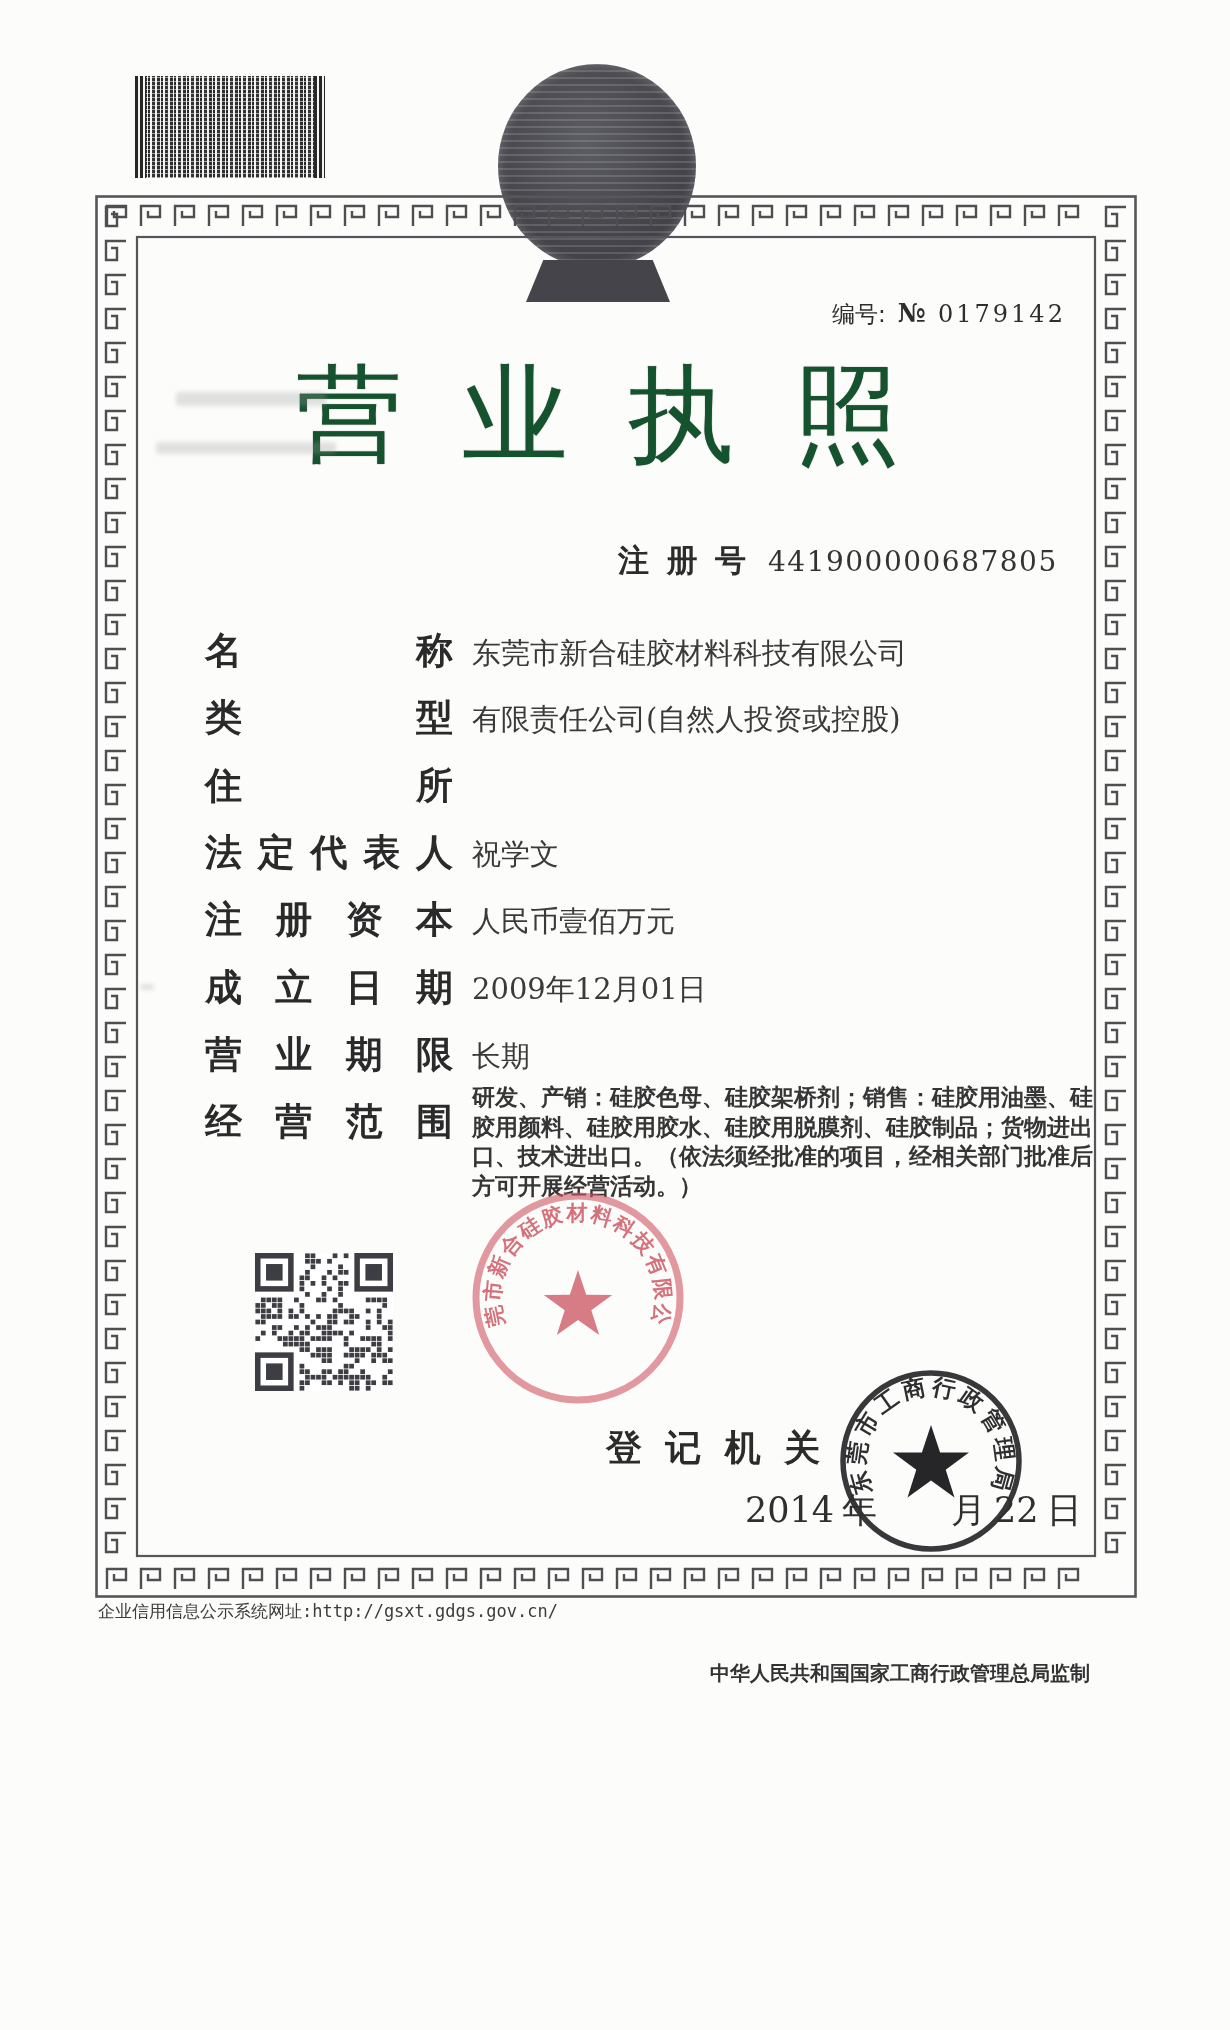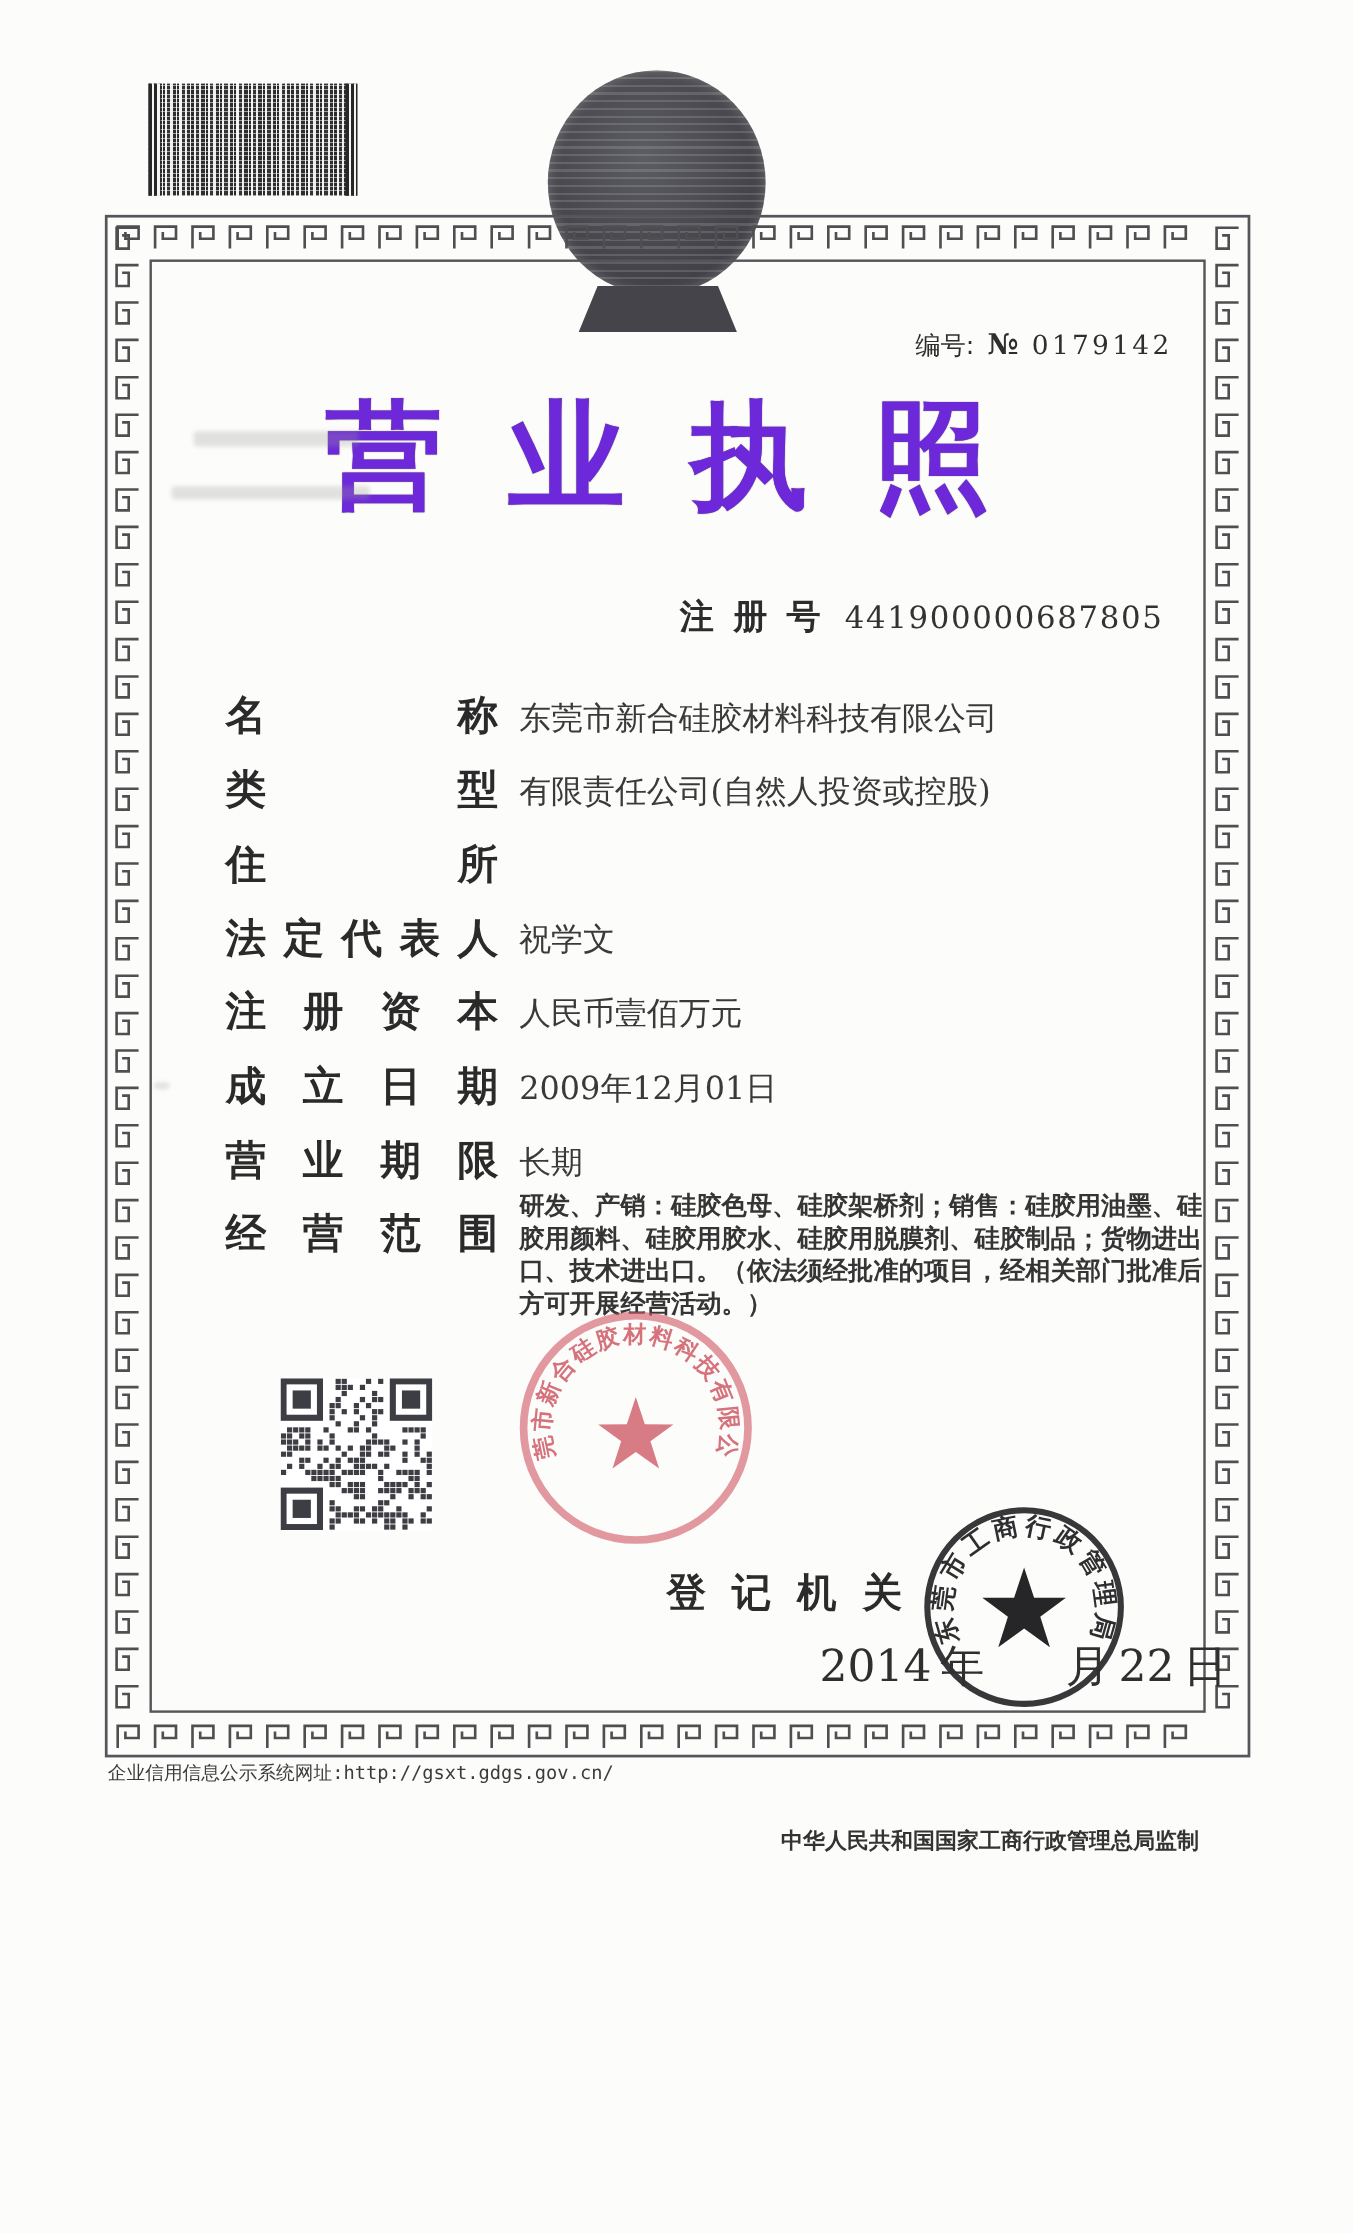--- a/index.html
+++ b/index.html
@@ -25,42 +25,42 @@
   
   .frame{position:absolute;left:95px;top:195px;}
   .frame path{fill:none;stroke:#4f4f52;stroke-width:2.4;}
   .frame rect{fill:none;stroke:#55555a;}
   
   .serial{position:absolute;left:832px;top:256px;display:flex;align-items:baseline;gap:12px;white-space:nowrap;}
   .serial .lab{font-size:23px;color:#2d2d2d;margin-top:28px;}
   .serial .nosym{font-family:"DejaVu Serif",serif;font-weight:700;font-size:26px;}
   .serial .num{font-family:"DejaVu Serif",serif;font-size:24px;letter-spacing:3px;margin-top:44px;}
   
-  .title{position:absolute;left:296px;top:346px;font-size:106px;font-weight:700;letter-spacing:60px;
-         color:#6d28d9;line-height:1.3;white-space:nowrap;text-shadow:0 0 1px #555;text-align:right;}
+  .title{position:absolute;left:296px;top:346px;font-size:106px;font-weight:400;letter-spacing:60px;
+         color:#14532d;line-height:1.3;white-space:nowrap;text-shadow:0 0 1px #555;text-align:right;}
   
   .regline{position:absolute;left:618px;top:540px;display:flex;align-items:baseline;}
   .regline .rlabel{width:128px;font-size:31px;font-weight:600;display:flex;justify-content:space-between;color:#2c2c2c;}
   .regline .rnum{margin-left:22px;font-family:"DejaVu Serif",serif;font-size:28px;letter-spacing:1.5px;color:#333;}
   
   .f-label{position:absolute;left:205px;width:248px;font-size:37px;font-weight:700;color:#2a2a2a;
            display:flex;justify-content:space-between;line-height:1;}
   .f-value{position:absolute;left:472px;font-family:"DejaVu Serif",serif;font-size:29px;color:#3a3a3a;
            line-height:1.15;white-space:nowrap;}
   .scope-value{white-space:normal;width:632px;font-size:23px;line-height:29.5px;font-weight:600;color:#353535;}
   
   .qr{position:absolute;left:255px;top:1253px;}
   
   .seal{position:absolute;}
   .seal-red{left:466px;top:1186px;}
   .seal-black{left:836px;top:1366px;}
   
   .registrar{position:absolute;left:606px;top:1424px;width:214px;font-size:36px;font-weight:600;
              display:flex;justify-content:space-between;color:#2b2b2b;}
-  .dateline{position:absolute;left:745px;top:1487px;display:flex;align-items:baseline;font-size:40px;
+  .dateline{position:absolute;left:745px;top:1487px;display:flex;align-items:baseline;font-size:35px;
             font-family:"DejaVu Serif",serif;color:#2f2f2f;}
   .dateline span{margin-right:8px;}
   .dateline .gap{display:inline-block;width:58px;}
   
   .foot-left{position:absolute;left:98px;top:1600px;font-family:"DejaVu Sans Mono",monospace;
              font-size:17px;color:#3c3c3c;}
   .foot-right{position:absolute;left:710px;top:1660px;font-size:20px;font-weight:600;color:#333;}
   
   .smudge{position:absolute;background:#9a9a9a;opacity:.28;filter:blur(2px);border-radius:3px;}
 </style>

